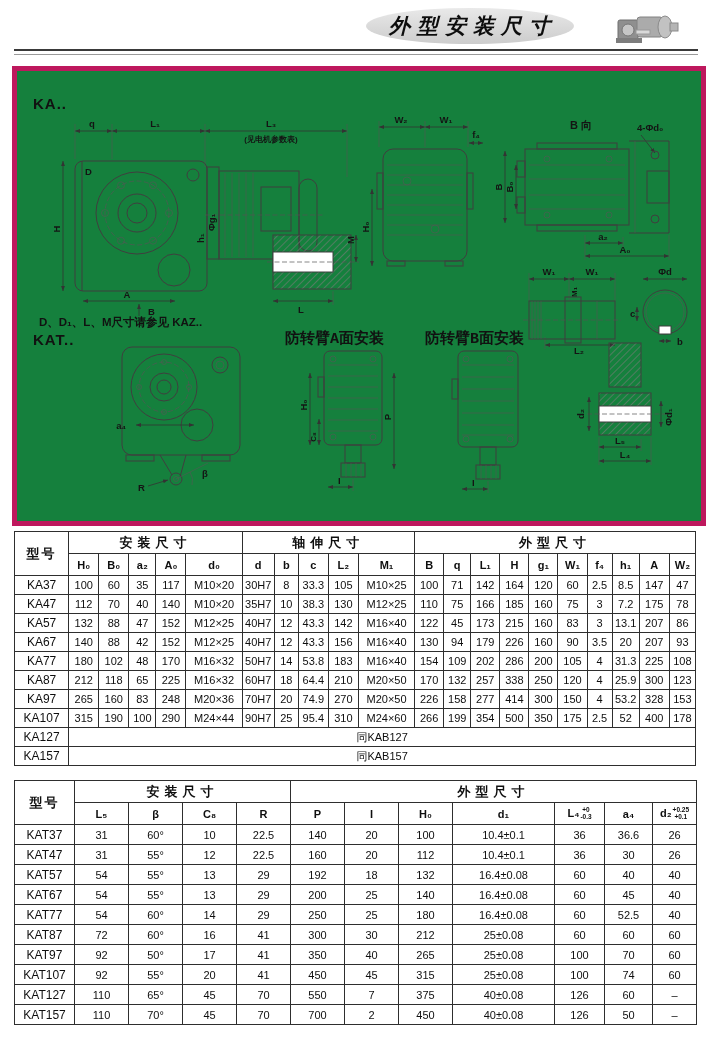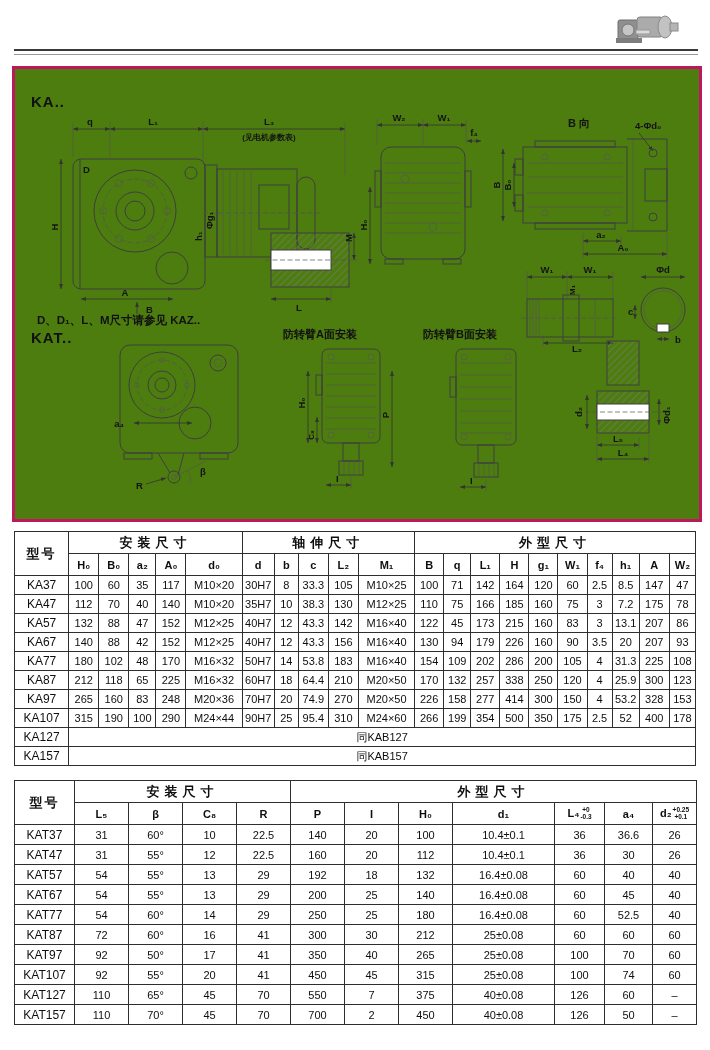--- a/index.html
+++ b/index.html
@@ -11,25 +11,25 @@
     background:linear-gradient(180deg,#e9e9e9,#cccccc); border-radius:50%;
     display:flex; align-items:center; justify-content:center; }
   .title-lens span { font-size:21px; font-weight:bold; font-style:italic; letter-spacing:7px;
     color:#0d0d0d; transform:translateX(3px); }
   .photo { position:absolute; left:612px; top:8px; width:70px; height:40px; }
   .header-rule { position:absolute; left:14px; top:49px; width:684px; height:3px;
     border-top:2px solid #3a3a3a; border-bottom:1px solid #9a9a9a; }
 
   
   .panel { position:absolute; left:12px; top:66px; width:684px; height:450px;
-    border:3px solid #be185d; background:#4d7c0f; }
+    border:5px solid #be185d; background:#15803d; }
   .panel > * { position:absolute; }
   .d-label { font-size:15px; font-weight:bold; letter-spacing:1px; }
   .d-note  { font-size:11.5px; font-weight:bold; }
-  .arm-label { font-size:11px; font-weight:bold; }
+  .arm-label { font-size:15px; font-weight:bold;font-family:Liberation Mono, monospace; }
   svg.draw { position:absolute; overflow:visible; }
   .ln   { stroke:#3f3f3f; stroke-width:1; fill:none; }
   .lnw  { stroke:#3f3f3f; stroke-width:1; fill:#fff; }
   .lnh  { stroke:#3f3f3f; stroke-width:1; fill:url(#hatch); }
   .thin { stroke:#555; stroke-width:0.6; fill:none; }
   .dash { stroke:#555; stroke-width:0.7; fill:none; stroke-dasharray:5 2.5; }
   .dim  { stroke:#333; stroke-width:0.8; fill:none;
           marker-start:url(#ar); marker-end:url(#ar); }
   .dime { stroke:#333; stroke-width:0.8; fill:none; marker-end:url(#ar); }
   svg.draw text { font-family:"Liberation Sans", sans-serif; font-size:9.5px;
@@ -63,20 +63,23 @@
       <line x1="0" y1="0" x2="0" y2="5" stroke="#7a7a7a" stroke-width="1.2"></line>
     </pattern>
     <marker id="ar" viewBox="0 0 10 10" refX="9" refY="5" markerWidth="7" markerHeight="7" orient="auto-start-reverse">
       <path d="M0,1.5 L9,5 L0,8.5 z" fill="#333"></path>
     </marker>
   </defs>
 </svg>
 
 <div class="page">
 
+  <div class="title-lens">
+    <span>外型安装尺寸</span>
+  </div>
   <div class="photo">
     <svg viewBox="0 0 70 40" width="70" height="40">
       <g>
         <rect x="6" y="12" width="20" height="22" rx="2" fill="#8f8f8f" stroke="#6f6f6f"></rect>
         <rect x="4" y="30" width="26" height="5" fill="#7d7d7d"></rect>
         <rect x="25" y="9" width="26" height="20" rx="3" fill="#ababab" stroke="#828282"></rect>
         <ellipse cx="53" cy="19" rx="7" ry="11" fill="#c2c2c2" stroke="#8a8a8a"></ellipse>
         <rect x="58" y="15" width="8" height="8" fill="#b5b5b5" stroke="#8a8a8a"></rect>
         <circle cx="16" cy="22" r="6" fill="#c6c6c6" stroke="#777"></circle>
         <rect x="24" y="22" width="14" height="4" fill="#d9d9d9" stroke="#9a9a9a"></rect>

